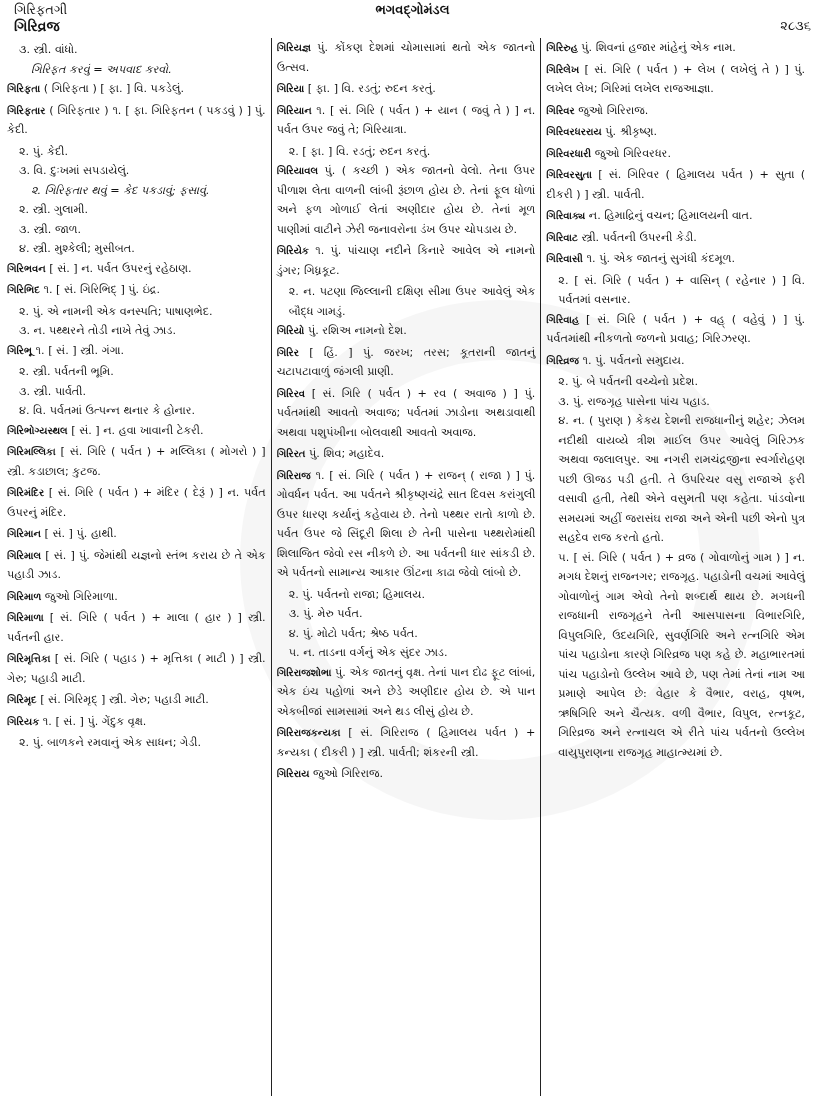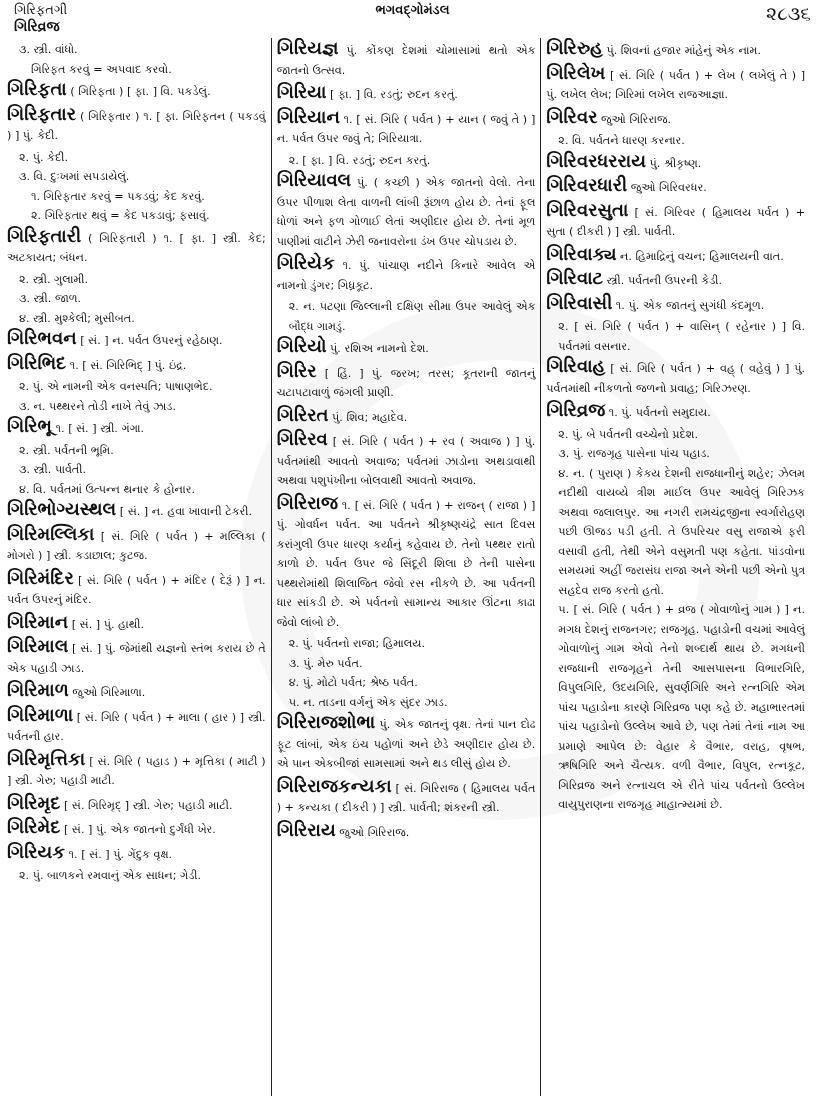--- a/index.html
+++ b/index.html
@@ -12,29 +12,29 @@
   .page { position: absolute; inset: 0; }
   .watermark {
     position: absolute; left: 240px; top: 300px; width: 520px; height: 520px;
     border-radius: 50%; border: 60px solid rgba(0,0,0,0.035);
     box-sizing: border-box; pointer-events: none;
   }
   .header { position: absolute; top: 2px; left: 0; width: 825px; height: 36px; }
   .hdr-left { position: absolute; left: 14px; top: 0; font-size: 13px; line-height: 16px; }
   .hdr-left .line2 { font-weight: bold; font-size: 14px; }
   .hdr-center { position: absolute; left: 0; width: 825px; top: 0; text-align: center; font-size: 13px; font-weight: bold; }
-  .hdr-right { position: absolute; right: 14px; top: 0; font-size: 19px; }
+  .hdr-right { position: absolute; right: 14px; top: 16px; font-size: 13px; }
   .columns { position: absolute; top: 38px; left: 2px; width: 808px; height: 1058px; display: flex; }
   .col { flex: 1; padding: 0 5px; overflow: hidden; font-size: 11.2px; line-height: 19.5px; }
   .col + .col { border-left: 1.3px solid #222; }
   .entry { margin: 0 0 2px 0; text-align: justify; }
-  .entry .hw { font-weight: bold; font-size: 18px; }
+  .entry .hw { font-weight: bold; font-size: 10px; }
   .entry .body { }
   .sense { padding-left: 12px; text-align: justify; }
-  .phrase { padding-left: 24px; }
+  .phrase { padding-left: 24px; font-style: italic; }
 </style>
 </head>
 <body>
 
 <div class="page">
   <div class="watermark"></div>
 
   <div class="header">
     <div class="hdr-left">
       <div>ગિરિફતગી</div>
@@ -46,73 +46,69 @@
 
   <div class="columns">
     <div class="col">
         <div class="entry"></div>
         <div class="sense">૩. સ્ત્રી. વાંધો.</div>
         <div class="phrase">ગિરિફત કરવું = અપવાદ કરવો.</div>
         <div class="entry"><span class="hw">ગિરિફતા</span><span class="body"> ( ગિરિફતા ) [ ફા. ] વિ. પકડેલું.</span></div>
         <div class="entry"><span class="hw">ગિરિફતાર</span><span class="body"> ( ગિરિફતાર ) ૧. [ ફા. ગિરિફતન ( પકડવું ) ] પું. કેદી.</span></div>
         <div class="sense">૨. પું. કેદી.</div>
         <div class="sense">૩. વિ. દુઃખમાં સપડાયેલું.</div>
-        <div class="phrase">૧. ગિરિફતાર કરવું = પકડવું; કેદ કરવું.</div>
         <div class="phrase">૨. ગિરિફતાર થવું = કેદ પકડાવું; ફસાવું.</div>
-        <div class="entry"><span class="hw">ગિરિફતારી</span><span class="body"> ( ગિરિફતારી ) ૧. [ ફા. ] સ્ત્રી. કેદ; અટકાયત; બંધન.</span></div>
         <div class="sense">૨. સ્ત્રી. ગુલામી.</div>
         <div class="sense">૩. સ્ત્રી. જાળ.</div>
         <div class="sense">૪. સ્ત્રી. મુશ્કેલી; મુસીબત.</div>
         <div class="entry"><span class="hw">ગિરિભવન</span><span class="body"> [ સં. ] ન. પર્વત ઉપરનું રહેઠાણ.</span></div>
         <div class="entry"><span class="hw">ગિરિભિદ</span><span class="body"> ૧. [ સં. ગિરિભિદ્ ] પું. ઇંદ્ર.</span></div>
         <div class="sense">૨. પું. એ નામની એક વનસ્પતિ; પાષાણભેદ.</div>
         <div class="sense">૩. ન. પથ્થરને તોડી નાખે તેવું ઝાડ.</div>
         <div class="entry"><span class="hw">ગિરિભૂ</span><span class="body"> ૧. [ સં. ] સ્ત્રી. ગંગા.</span></div>
         <div class="sense">૨. સ્ત્રી. પર્વતની ભૂમિ.</div>
         <div class="sense">૩. સ્ત્રી. પાર્વતી.</div>
         <div class="sense">૪. વિ. પર્વતમાં ઉત્પન્ન થનાર કે હોનાર.</div>
         <div class="entry"><span class="hw">ગિરિભોગ્યસ્થલ</span><span class="body"> [ સં. ] ન. હવા ખાવાની ટેકરી.</span></div>
         <div class="entry"><span class="hw">ગિરિમલ્લિકા</span><span class="body"> [ સં. ગિરિ ( પર્વત ) + મલ્લિકા ( મોગરો ) ] સ્ત્રી. કડાછાલ; કુટજ.</span></div>
         <div class="entry"><span class="hw">ગિરિમંદિર</span><span class="body"> [ સં. ગિરિ ( પર્વત ) + મંદિર ( દેરૂં ) ] ન. પર્વત ઉપરનું મંદિર.</span></div>
         <div class="entry"><span class="hw">ગિરિમાન</span><span class="body"> [ સં. ] પું. હાથી.</span></div>
         <div class="entry"><span class="hw">ગિરિમાલ</span><span class="body"> [ સં. ] પું. જેમાંથી યજ્ઞનો સ્તંભ કરાય છે તે એક પહાડી ઝાડ.</span></div>
         <div class="entry"><span class="hw">ગિરિમાળ</span><span class="body"> જુઓ ગિરિમાળા.</span></div>
         <div class="entry"><span class="hw">ગિરિમાળા</span><span class="body"> [ સં. ગિરિ ( પર્વત ) + માલા ( હાર ) ] સ્ત્રી. પર્વતની હાર.</span></div>
         <div class="entry"><span class="hw">ગિરિમૃત્તિકા</span><span class="body"> [ સં. ગિરિ ( પહાડ ) + મૃત્તિકા ( માટી ) ] સ્ત્રી. ગેરુ; પહાડી માટી.</span></div>
         <div class="entry"><span class="hw">ગિરિમૃદ</span><span class="body"> [ સં. ગિરિમૃદ્ ] સ્ત્રી. ગેરુ; પહાડી માટી.</span></div>
-        <div class="entry"><span class="hw">ગિરિમેદ</span><span class="body"> [ સં. ] પું. એક જાતનો દુર્ગંધી ખેર.</span></div>
         <div class="entry"><span class="hw">ગિરિયક</span><span class="body"> ૧. [ સં. ] પું. ગેંદુક વૃક્ષ.</span></div>
         <div class="sense">૨. પું. બાળકને રમવાનું એક સાધન; ગેડી.</div>
       </div>
     <div class="col">
         <div class="entry"><span class="hw">ગિરિયજ્ઞ</span><span class="body"> પું. કોંકણ દેશમાં ચોમાસામાં થતો એક જાતનો ઉત્સવ.</span></div>
         <div class="entry"><span class="hw">ગિરિયા</span><span class="body"> [ ફા. ] વિ. રડતું; રુદન કરતું.</span></div>
         <div class="entry"><span class="hw">ગિરિયાન</span><span class="body"> ૧. [ સં. ગિરિ ( પર્વત ) + યાન ( જવું તે ) ] ન. પર્વત ઉપર જવું તે; ગિરિયાત્રા.</span></div>
         <div class="sense">૨. [ ફા. ] વિ. રડતું; રુદન કરતું.</div>
         <div class="entry"><span class="hw">ગિરિયાવલ</span><span class="body"> પું. ( કચ્છી ) એક જાતનો વેલો. તેના ઉપર પીળાશ લેતા વાળની લાંબી રૂંછાળ હોય છે. તેનાં ફૂલ ધોળાં અને ફળ ગોળાઈ લેતાં અણીદાર હોય છે. તેનાં મૂળ પાણીમાં વાટીને ઝેરી જનાવરોના ડંખ ઉપર ચોપડાય છે.</span></div>
         <div class="entry"><span class="hw">ગિરિયેક</span><span class="body"> ૧. પું. પાંચાણ નદીને કિનારે આવેલ એ નામનો ડુંગર; ગિધ્રકૂટ.</span></div>
         <div class="sense">૨. ન. પટણા જિલ્લાની દક્ષિણ સીમા ઉપર આવેલું એક બૌદ્ધ ગામડું.</div>
         <div class="entry"><span class="hw">ગિરિયો</span><span class="body"> પું. રશિઅ નામનો દેશ.</span></div>
         <div class="entry"><span class="hw">ગિરિર</span><span class="body"> [ હિં. ] પું. જરખ; તરસ; કૂતરાની જાતનું ચટાપટાવાળું જંગલી પ્રાણી.</span></div>
+        <div class="entry"><span class="hw">ગિરિરવ</span><span class="body"> [ સં. ગિરિ ( પર્વત ) + રવ ( અવાજ ) ] પું. પર્વતમાંથી આવતો અવાજ; પર્વતમાં ઝાડોના અથડાવાથી અથવા પશુપંખીના બોલવાથી આવતો અવાજ.</span></div>
         <div class="entry"><span class="hw">ગિરિરત</span><span class="body"> પું. શિવ; મહાદેવ.</span></div>
-        <div class="entry"><span class="hw">ગિરિરવ</span><span class="body"> [ સં. ગિરિ ( પર્વત ) + રવ ( અવાજ ) ] પું. પર્વતમાંથી આવતો અવાજ; પર્વતમાં ઝાડોના અથડાવાથી અથવા પશુપંખીના બોલવાથી આવતો અવાજ.</span></div>
         <div class="entry"><span class="hw">ગિરિરાજ</span><span class="body"> ૧. [ સં. ગિરિ ( પર્વત ) + રાજન્ ( રાજા ) ] પું. ગોવર્ધન પર્વત. આ પર્વતને શ્રીકૃષ્ણચંદ્રે સાત દિવસ કરાંગુલી ઉપર ધારણ કર્યાનું કહેવાય છે. તેનો પથ્થર રાતો કાળો છે. પર્વત ઉપર જે સિંદૂરી શિલા છે તેની પાસેના પથ્થરોમાંથી શિલાજિત જેવો રસ નીકળે છે. આ પર્વતની ધાર સાંકડી છે. એ પર્વતનો સામાન્ય આકાર ઊંટના કાઢા જેવો લાંબો છે.</span></div>
         <div class="sense">૨. પું. પર્વતનો રાજા; હિમાલય.</div>
         <div class="sense">૩. પું. મેરુ પર્વત.</div>
         <div class="sense">૪. પું. મોટો પર્વત; શ્રેષ્ઠ પર્વત.</div>
         <div class="sense">૫. ન. તાડના વર્ગનું એક સુંદર ઝાડ.</div>
         <div class="entry"><span class="hw">ગિરિરાજશોભા</span><span class="body"> પું. એક જાતનું વૃક્ષ. તેનાં પાન દોઢ ફૂટ લાંબાં, એક ઇંચ પહોળાં અને છેડે અણીદાર હોય છે. એ પાન એકબીજાં સામસામાં અને થડ લીસું હોય છે.</span></div>
         <div class="entry"><span class="hw">ગિરિરાજકન્યકા</span><span class="body"> [ સં. ગિરિરાજ ( હિમાલય પર્વત ) + કન્યકા ( દીકરી ) ] સ્ત્રી. પાર્વતી; શંકરની સ્ત્રી.</span></div>
         <div class="entry"><span class="hw">ગિરિરાય</span><span class="body"> જુઓ ગિરિરાજ.</span></div>
       </div>
     <div class="col">
         <div class="entry"><span class="hw">ગિરિરુહ</span><span class="body"> પું. શિવનાં હજાર માંહેનું એક નામ.</span></div>
         <div class="entry"><span class="hw">ગિરિલેખ</span><span class="body"> [ સં. ગિરિ ( પર્વત ) + લેખ ( લખેલું તે ) ] પું. લખેલ લેખ; ગિરિમાં લખેલ રાજઆજ્ઞા.</span></div>
         <div class="entry"><span class="hw">ગિરિવર</span><span class="body"> જુઓ ગિરિરાજ.</span></div>
-        <div class="sense">૨. વિ. પર્વતને ધારણ કરનાર.</div>
         <div class="entry"><span class="hw">ગિરિવરધરરાય</span><span class="body"> પું. શ્રીકૃષ્ણ.</span></div>
         <div class="entry"><span class="hw">ગિરિવરધારી</span><span class="body"> જુઓ ગિરિવરધર.</span></div>
         <div class="entry"><span class="hw">ગિરિવરસુતા</span><span class="body"> [ સં. ગિરિવર ( હિમાલય પર્વત ) + સુતા ( દીકરી ) ] સ્ત્રી. પાર્વતી.</span></div>
         <div class="entry"><span class="hw">ગિરિવાક્ય</span><span class="body"> ન. હિમાદ્રિનું વચન; હિમાલયની વાત.</span></div>
         <div class="entry"><span class="hw">ગિરિવાટ</span><span class="body"> સ્ત્રી. પર્વતની ઉપરની કેડી.</span></div>
         <div class="entry"><span class="hw">ગિરિવાસી</span><span class="body"> ૧. પું. એક જાતનું સુગંધી કંદમૂળ.</span></div>
         <div class="sense">૨. [ સં. ગિરિ ( પર્વત ) + વાસિન્ ( રહેનાર ) ] વિ. પર્વતમાં વસનાર.</div>
         <div class="entry"><span class="hw">ગિરિવાહ</span><span class="body"> [ સં. ગિરિ ( પર્વત ) + વહ્ ( વહેવું ) ] પું. પર્વતમાંથી નીકળતો જળનો પ્રવાહ; ગિરિઝરણ.</span></div>
         <div class="entry"><span class="hw">ગિરિવ્રજ</span><span class="body"> ૧. પું. પર્વતનો સમુદાય.</span></div>
         <div class="sense">૨. પું. બે પર્વતની વચ્ચેનો પ્રદેશ.</div>

